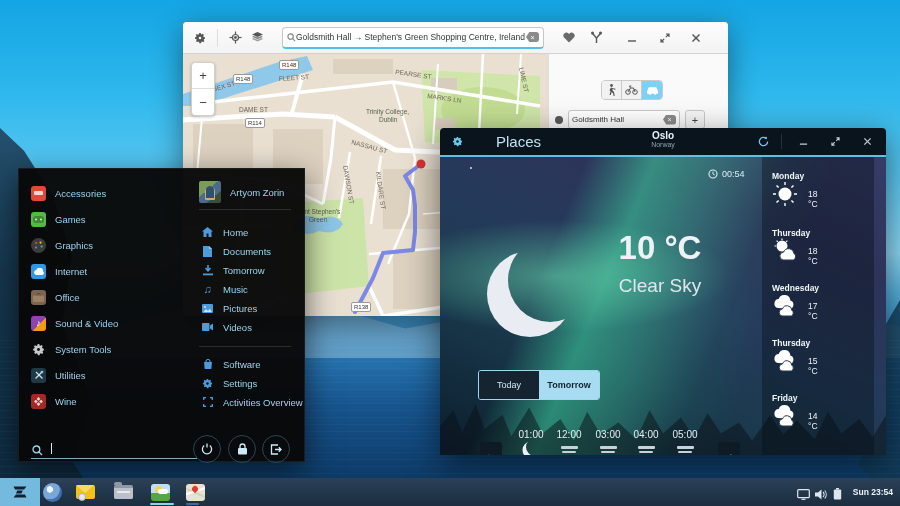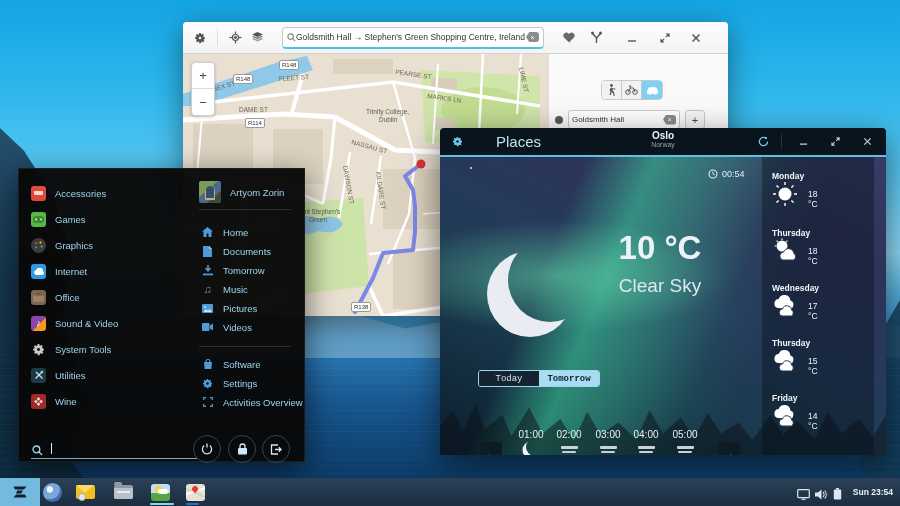--- a/index.html
+++ b/index.html
@@ -66,21 +66,21 @@
   .wt-trees { position:absolute; left:0; bottom:0; width:100%; height:72px; background:#0a0f16; opacity:.5;
     clip-path:polygon(0 100%,0 60%,3% 38%,5% 68%,8% 30%,10% 64%,14% 44%,16% 74%,20% 34%,23% 70%,27% 50%,30% 80%,33% 40%,36% 72%,40% 55%,44% 78%,47% 38%,50% 70%,54% 48%,57% 76%,60% 42%,63% 70%,67% 55%,70% 80%,74% 45%,77% 72%,80% 52%,84% 78%,87% 40%,90% 70%,94% 50%,97% 75%,100% 45%,100% 100%); }
   .wt-sidebar { position:absolute; left:322px; top:0; width:112px; height:298px; background:rgba(6,13,21,.38); }
   .wt-day { position:absolute; left:10px; color:#f0f5f8; }
   .wt-day .d-name { font-size:8.5px; font-weight:bold; }
   .wt-day .d-temp { position:absolute; left:36px; top:18px; font-size:8.5px; }
   .wt-current-time { position:absolute; left:268px; top:12px; display:flex; align-items:center; gap:4px; color:#dceef6; font-size:9px; }
   .wt-temp-big { position:absolute; left:140px; top:72px; width:160px; text-align:center; font-size:33px; font-weight:bold; color:#eef1f6; }
   .wt-cond { position:absolute; left:140px; top:118px; width:160px; text-align:center; font-size:19px; color:#dfe6ee; }
   .wt-tabs { position:absolute; left:38px; top:213px; display:flex; border:1px solid #9fd8ee; border-radius:3px; overflow:hidden; }
-  .wt-tab { width:60px; height:15px; display:flex; align-items:center; justify-content:center; font-size:9px;font-family:Liberation Mono, monospace; }
+  .wt-tab { width:60px; height:28px; display:flex; align-items:center; justify-content:center; font-size:9px; }
   .wt-tab.dark { background:#152430; color:#cfe9f5; }
   .wt-tab.light { background:#a8dcf2; color:#14222e; font-weight:bold; }
   .hour-col { position:absolute; width:38px; text-align:center; color:#e8eef3; }
   .hour-col .h-time { font-size:10px; }
   .fog-bars span { display:block; height:2.5px; background:#c9d2d9; border-radius:1px; margin:2px auto; }
   .wt-arrow { position:absolute; width:22px; height:22px; background:#0e1a24; border-radius:3px; display:flex; align-items:center;
     justify-content:center; font-size:11px; }
 
   
   .app-menu { position:absolute; left:18px; top:168px; width:287px; height:294px; z-index:30; background:rgba(8,8,8,.97);
@@ -391,21 +391,21 @@
               <mask id="mm2">
                 <rect width="20" height="20" fill="#fff"></rect>
                 <circle cx="14" cy="7" r="9" fill="#000"></circle>
               </mask>
             </defs>
             <circle cx="10" cy="10" r="8.5" fill="#eef1f5" mask="url(#mm2)"></circle>
           </svg></span>
       
     </div>
     <div class="hour-col" style="left:110px; top:272px">
-      <div class="h-time">02:00</div>
+      <div class="h-time">12:00</div>
       <span class="fog-bars" style="display:block;padding-top:4px">
           <span style="width:17px"></span>
           <span style="width:14px"></span>
           <span style="width:17px"></span>
         </span>
 
     </div>
     <div class="hour-col" style="left:149px; top:272px">
       <div class="h-time">03:00</div>
       <span class="fog-bars" style="display:block;padding-top:4px">

